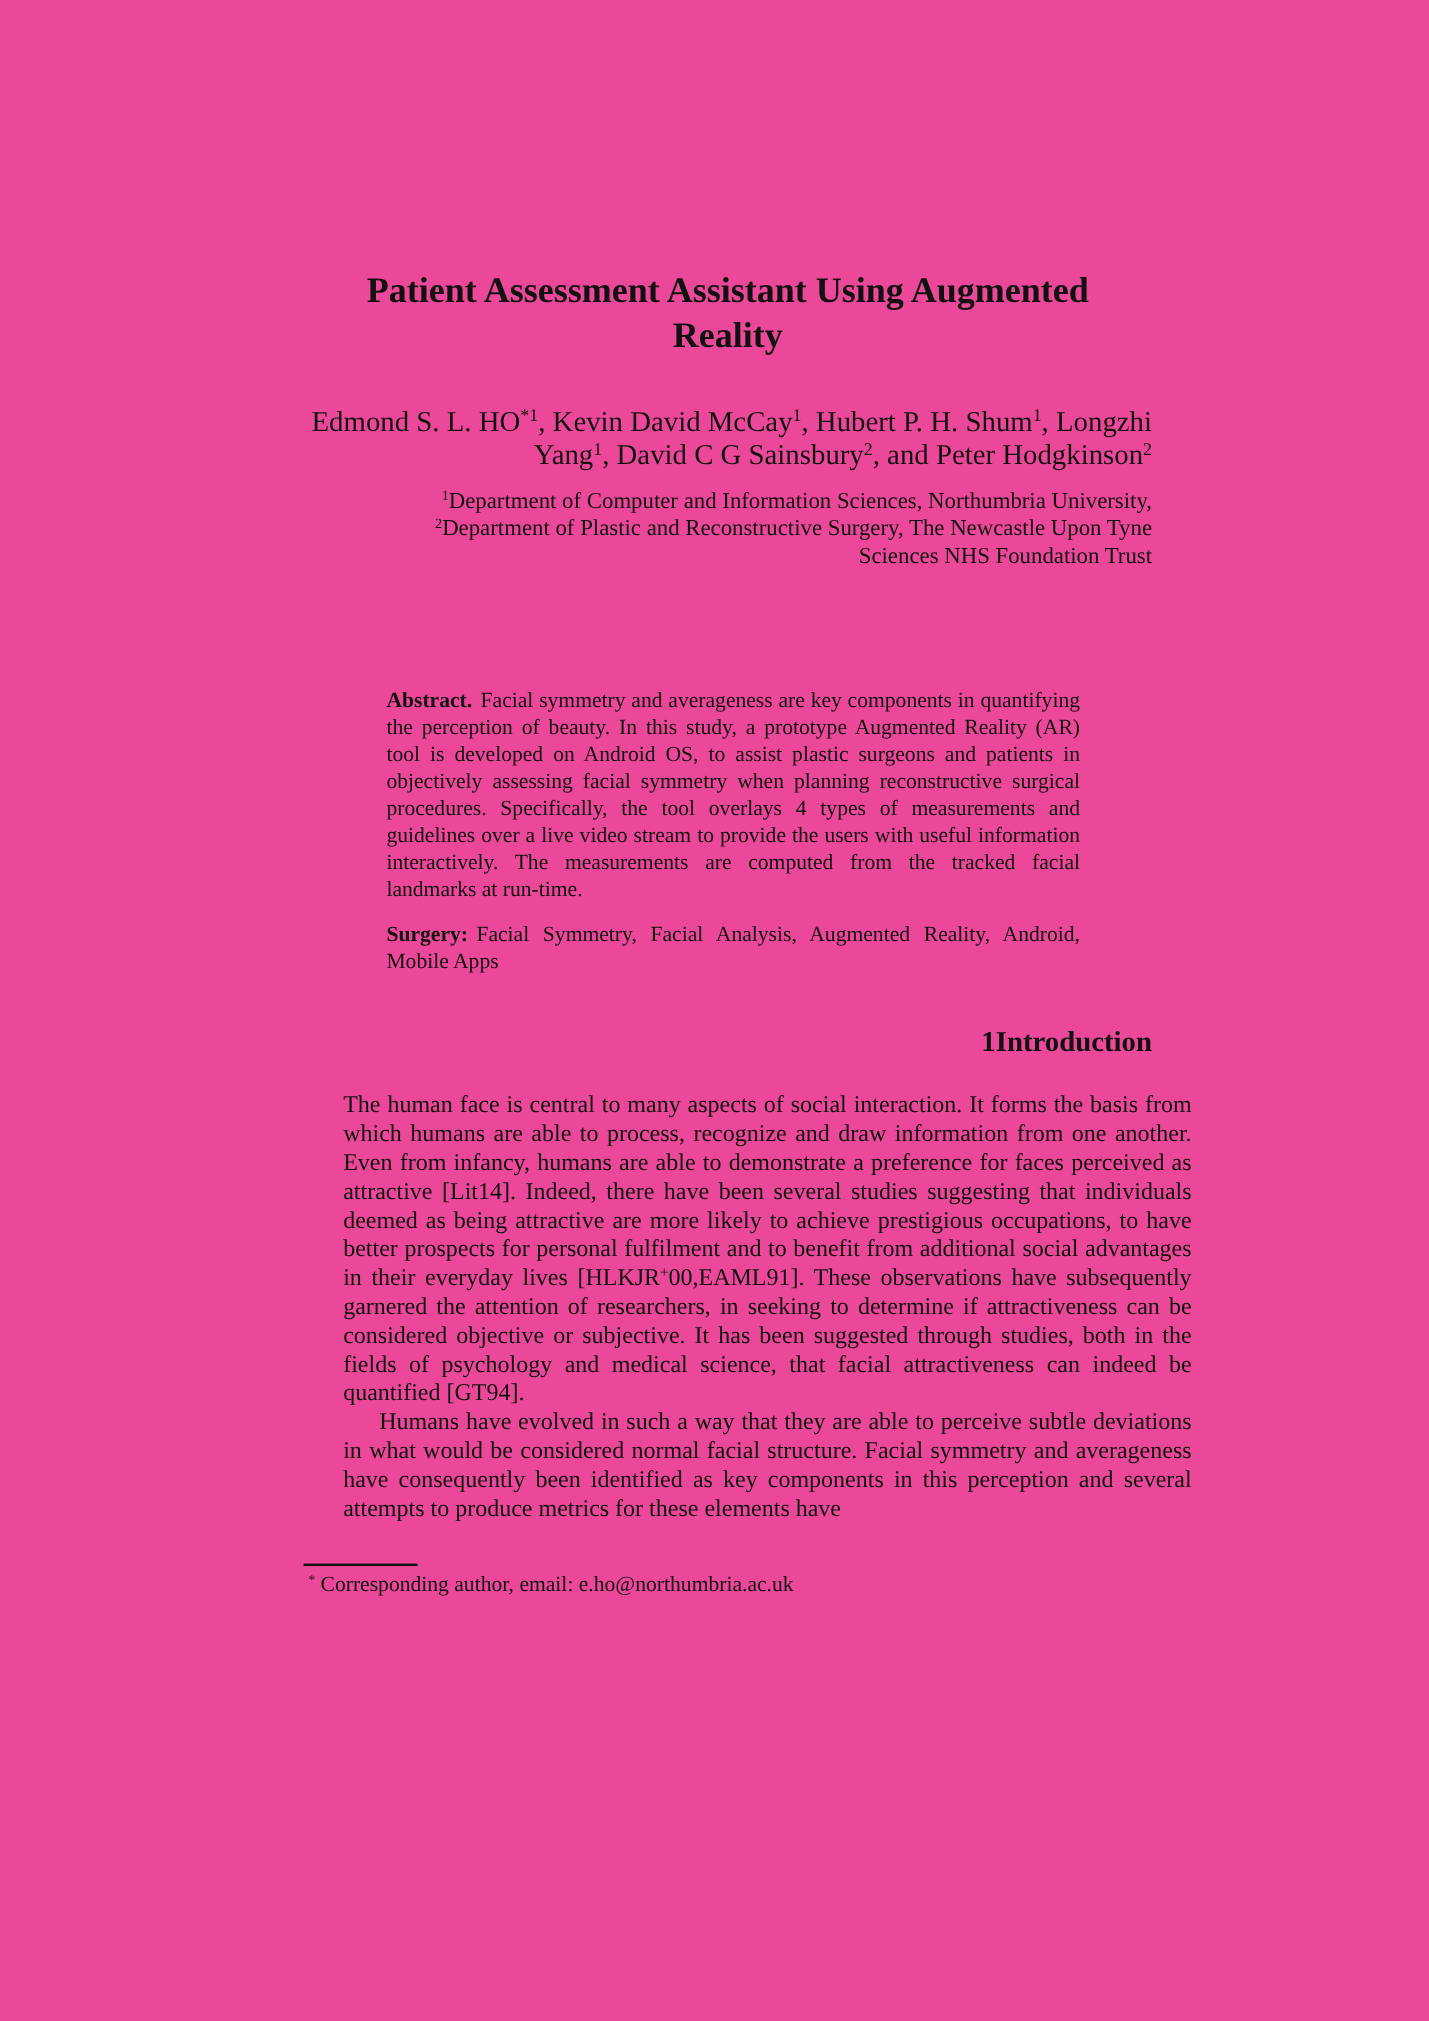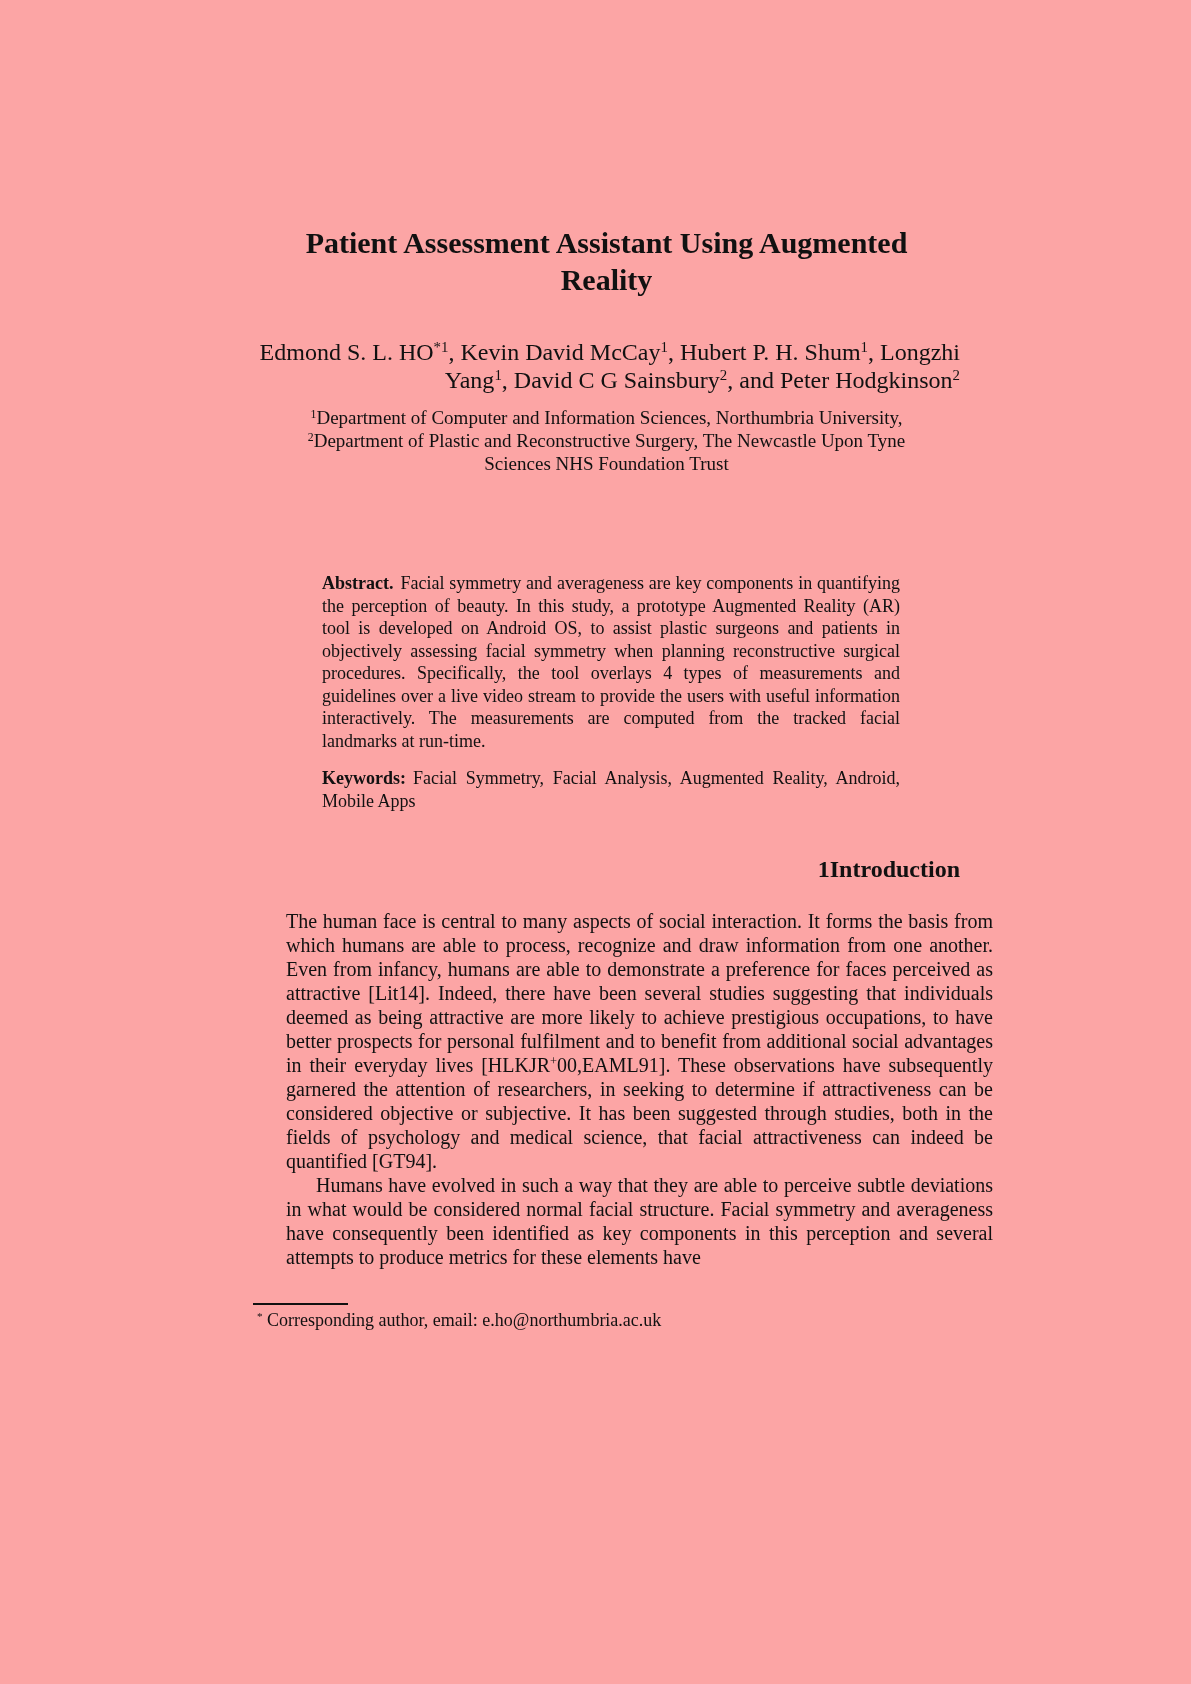--- a/index.html
+++ b/index.html
@@ -4,21 +4,21 @@
 <style>
   html, body {
     margin: 0;
     padding: 0;
     background: #ffffff;
   }
   .page {
     position: relative;
     width: 1191px;
     height: 1684px;
-    background: #fca5a5;
+    background: #ec4899;
     color: #111111;
     font-family: "Liberation Serif", "DejaVu Serif", serif;
     overflow: hidden;
   }
   .abs { position: absolute; }
   sup {
     font-size: 62%;
     line-height: 0;
     vertical-align: baseline;
     position: relative;
@@ -33,21 +33,21 @@
     margin: 0;
   }
   .authors {
     top: 338px; left: 253px; width: 707px;
     font-size: 24px; line-height: 28px;
     text-align: right;
   }
   .affils {
     top: 406px; left: 253px; width: 707px;
     font-size: 19px; line-height: 23px;
-    text-align: center;
+    text-align: right;
   }
   .abstract {
     top: 572px; left: 322px; width: 578px;
     font-size: 18px; line-height: 22.5px;
     text-align: justify;
   }
   .abstract .lbl, .keywords .lbl {
     font-weight: bold;
     margin-right: 7px;
   }
@@ -100,21 +100,21 @@
       <div class="tline"><sup>1</sup>Department of Computer and Information Sciences, Northumbria University,</div>
       <div class="tline"><sup>2</sup>Department of Plastic and Reconstructive Surgery, The Newcastle Upon Tyne</div>
       <div class="tline">Sciences NHS Foundation Trust</div>
     </div>
 
   <div class="abs abstract">
     <span class="lbl">Abstract.</span><span>Facial symmetry and averageness are key components in quantifying the perception of beauty. In this study, a prototype Augmented Reality (AR) tool is developed on Android OS, to assist plastic surgeons and patients in objectively assessing facial symmetry when planning reconstructive surgical procedures. Specifically, the tool overlays 4 types of measurements and guidelines over a live video stream to provide the users with useful information interactively. The measurements are computed from the tracked facial landmarks at run-time.</span>
   </div>
 
   <div class="abs keywords">
-    <span class="lbl">Keywords:</span><span>Facial Symmetry, Facial Analysis, Augmented Reality, Android, Mobile Apps</span>
+    <span class="lbl">Surgery:</span><span>Facial Symmetry, Facial Analysis, Augmented Reality, Android, Mobile Apps</span>
   </div>
 
   <h2 class="abs section-heading">
     <span class="sec-num">1</span><span>Introduction</span>
   </h2>
 
   <div class="abs body-text">
     <p class="first">The human face is central to many aspects of social interaction. It forms the basis from which humans are able to process, recognize and draw information from one another. Even from infancy, humans are able to demonstrate a preference for faces perceived as attractive [Lit14]. Indeed, there have been several studies suggesting that individuals deemed as being attractive are more likely to achieve prestigious occupations, to have better prospects for personal fulfilment and to benefit from additional social advantages in their everyday lives [HLKJR<sup>+</sup>00,EAML91]. These observations have subsequently garnered the attention of researchers, in seeking to determine if attractiveness can be considered objective or subjective. It has been suggested through studies, both in the fields of psychology and medical science, that facial attractiveness can indeed be quantified [GT94].</p>
     <p class="indent">Humans have evolved in such a way that they are able to perceive subtle deviations in what would be considered normal facial structure. Facial symmetry and averageness have consequently been identified as key components in this perception and several attempts to produce metrics for these elements have</p>
   </div>

